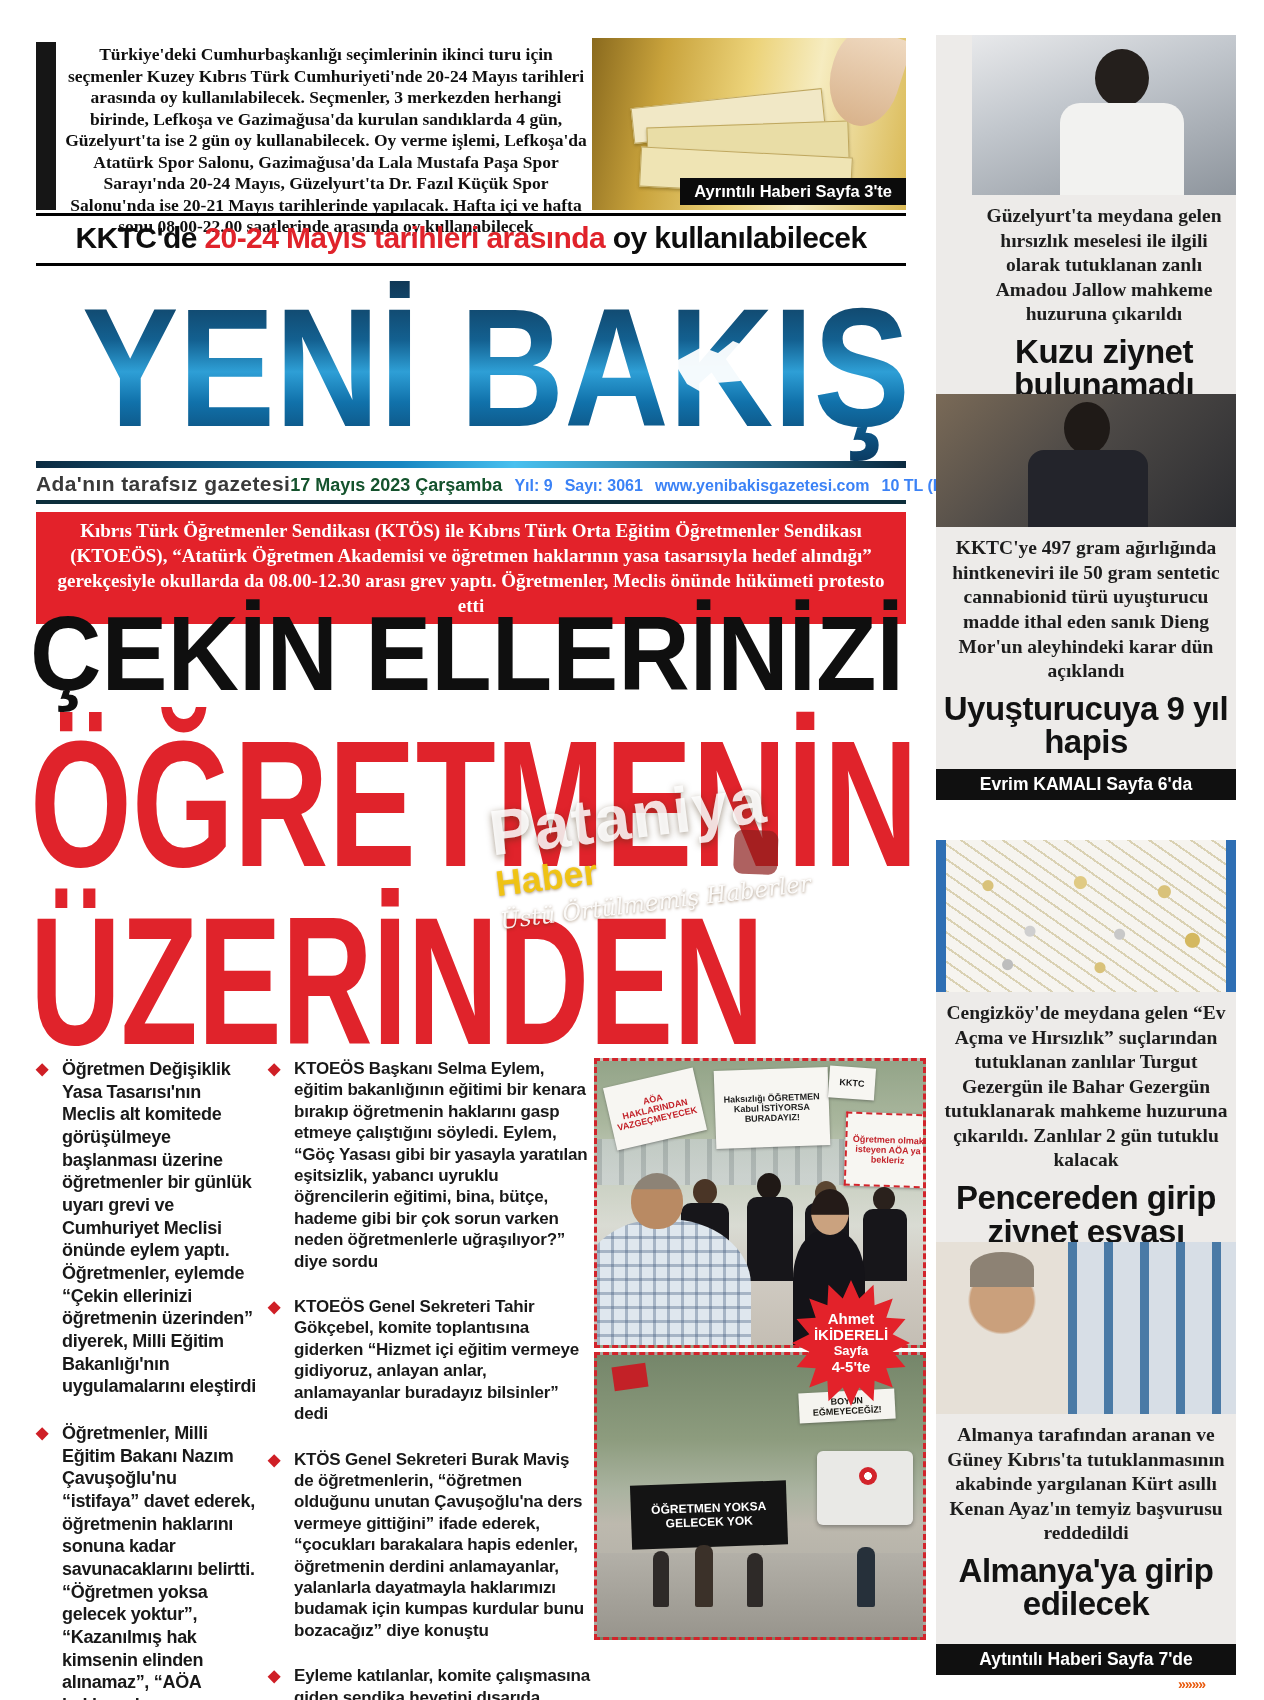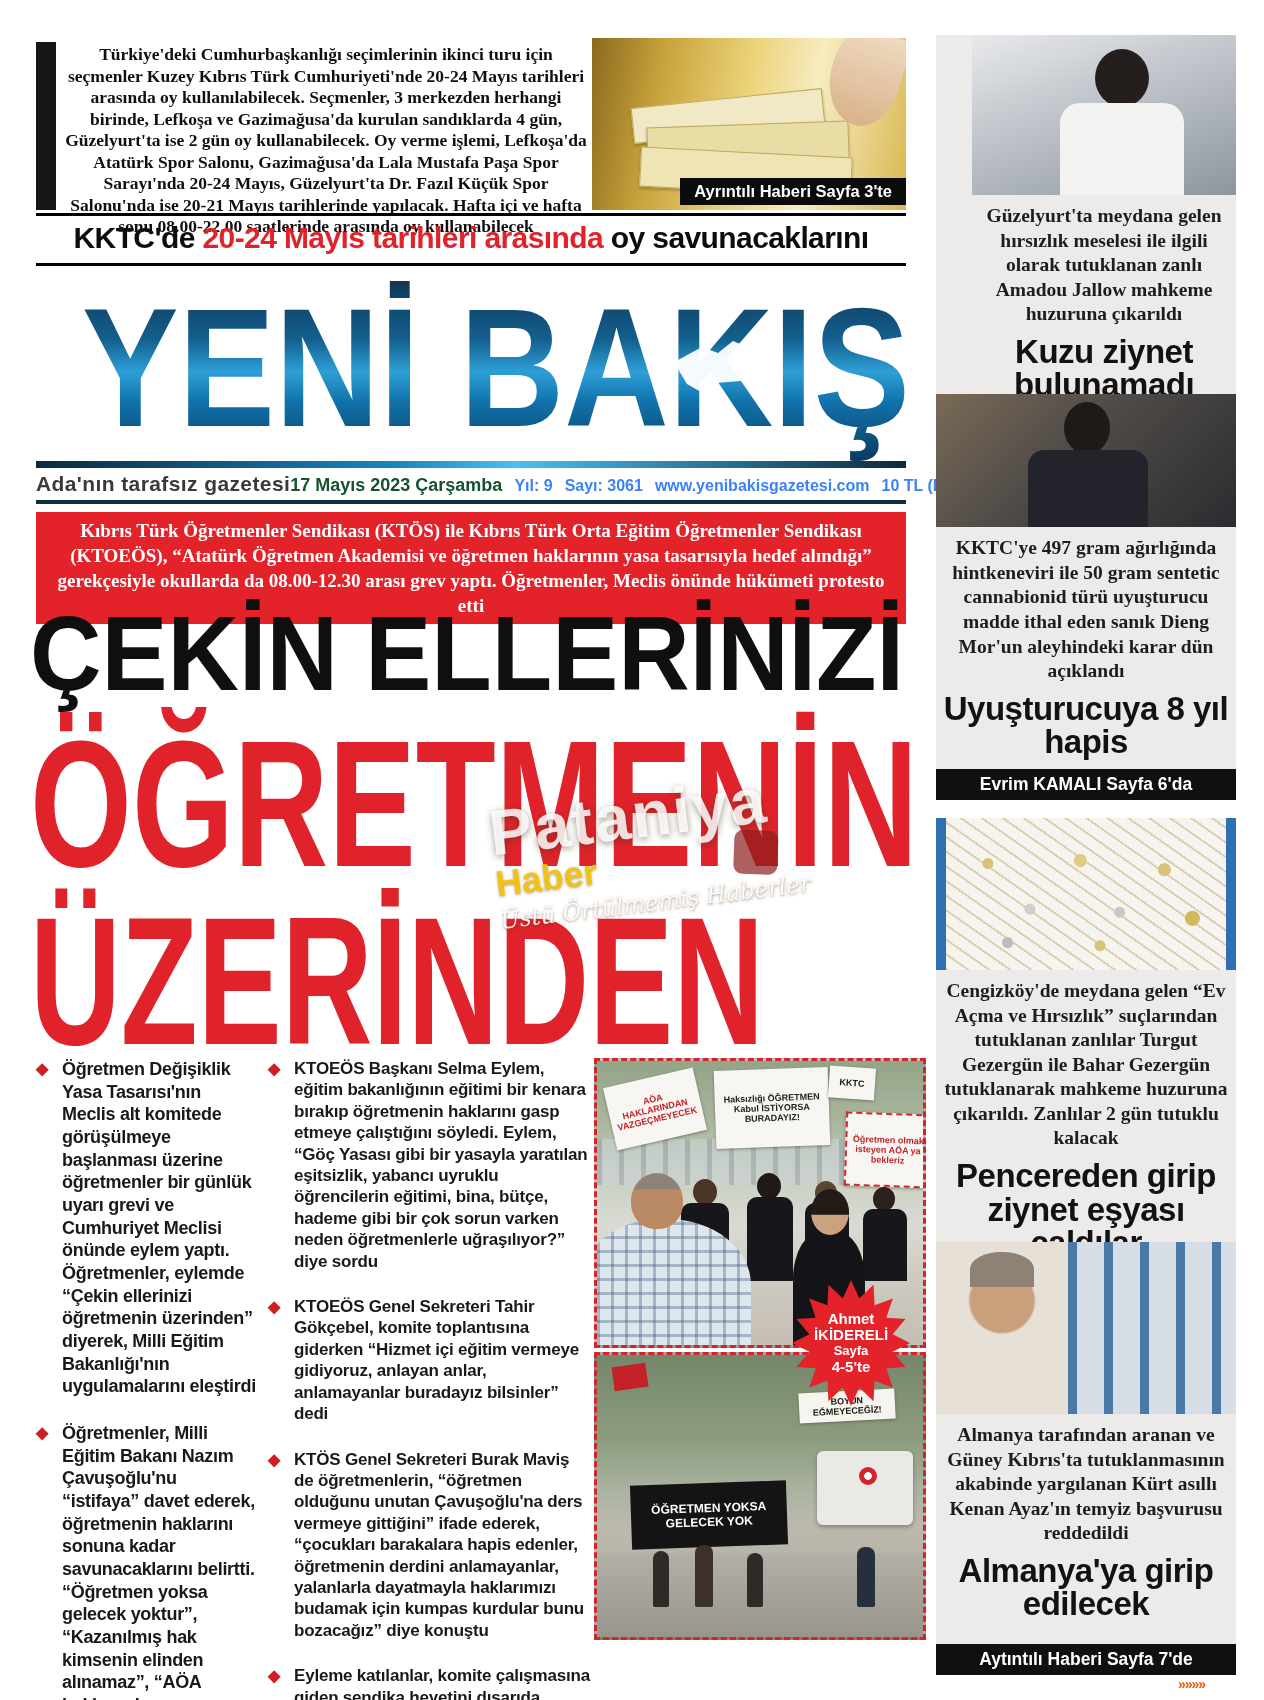--- a/index.html
+++ b/index.html
@@ -132,21 +132,21 @@
   .story{position:absolute;left:936px;width:300px;background:#edebe9;display:flex;flex-direction:column;
     box-sizing:border-box;}
   .sphoto{width:100%;flex:none;}
   .intro{font-family:"Liberation Serif",serif;font-weight:bold;font-size:19.5px;line-height:1.26;
     text-align:center;color:#1d1d1d;margin:9px 8px 4px;}
   .shead{font-size:33px;line-height:1.02;text-align:center;color:#121212;margin:4px 4px 10px;
     letter-spacing:-0.5px;font-weight:bold;}
   .byline{margin-top:auto;background:#101010;color:#fff;font-weight:bold;font-size:17.5px;
     text-align:center;padding:5px 4px;}
   #story1{top:35px;height:380px;padding-left:36px;} #story2{top:427px;height:373px;justify-content:flex-end;}
-  #story3{top:818px;height:428px;} #story4{top:1242px;height:433px;}
+  #story3{top:840px;height:428px;} #story4{top:1242px;height:433px;}
   .ph1{height:160px;position:relative;background:linear-gradient(160deg,#e8e9eb 0%,#c2c7cd 40%,#8e959d 100%);}
   .ph1 .phead{position:absolute;left:123px;top:14px;width:54px;height:58px;border-radius:50%;background:#241f1c;}
   .ph1 .ptorso{position:absolute;left:88px;top:68px;width:124px;height:92px;border-radius:20px 20px 0 0;background:#f2f2f0;}
   .ph2{height:133px;position:relative;background:linear-gradient(135deg,#7a6a57 0%,#4e4a47 45%,#2b2c30 100%);}
   .ph2 .phead{position:absolute;left:128px;top:8px;width:46px;height:52px;border-radius:50%;background:#1f1a17;}
   .ph2 .ptorso{position:absolute;left:92px;top:56px;width:120px;height:77px;border-radius:16px 16px 0 0;background:#23242b;}
   .ph3{height:152px;position:relative;background:#f6f4ef;border-left:10px solid #2f6fb4;border-right:10px solid #2f6fb4;
     box-sizing:border-box;}
   .ph3 .jewels{position:absolute;inset:0;background-image:
       radial-gradient(circle at 15% 30%,#d9c27a 5px,transparent 6px),
@@ -173,21 +173,21 @@
   <div class="abs" id="lead-accent"></div>
   <div class="abs" id="lead-text">Türkiye'deki Cumhurbaşkanlığı seçimlerinin ikinci turu için seçmenler Kuzey Kıbrıs Türk Cumhuriyeti'nde 20-24 Mayıs tarihleri arasında oy kullanılabilecek. Seçmenler, 3 merkezden herhangi birinde, Lefkoşa ve Gazimağusa'da kurulan sandıklarda 4 gün, Güzelyurt'ta ise 2 gün oy kullanabilecek. Oy verme işlemi, Lefkoşa'da Atatürk Spor Salonu, Gazimağusa'da Lala Mustafa Paşa Spor Sarayı'nda 20-24 Mayıs, Güzelyurt'ta Dr. Fazıl Küçük Spor Salonu'nda ise 20-21 Mayıs tarihlerinde yapılacak. Hafta içi ve hafta sonu 08.00-22.00 saatlerinde arasında oy kullanabilecek</div>
   <div class="abs" id="ballot-photo">
     <div class="env env1"></div>
     <div class="env env2"></div>
     <div class="env env3"></div>
     <div class="abs hand"></div>
     <div id="ballot-caption">Ayrıntılı Haberi Sayfa 3'te</div>
   </div>
 
-  <div class="abs" id="headline-bar"><span class="hl-black">KKTC'de </span><span class="hl-red">20-24 Mayıs tarihleri arasında</span><span class="hl-black"> oy savunacaklarını</span></div>
+  <div class="abs" id="headline-bar"><span class="hl-black">KKTC'de </span><span class="hl-red">20-24 Mayıs tarihleri arasında</span><span class="hl-black"> oy kullanılabilecek</span></div>
 
   <svg class="abs" id="masthead" width="830" height="200" viewBox="0 0 830 200">
     <defs>
       <linearGradient id="mg" x1="0" y1="0" x2="0" y2="1">
         <stop offset="0" stop-color="#10334f"></stop>
         <stop offset="0.35" stop-color="#136090"></stop>
         <stop offset="0.52" stop-color="#2e9fd6"></stop>
         <stop offset="0.68" stop-color="#1172ab"></stop>
         <stop offset="1" stop-color="#0a3a61"></stop>
       </linearGradient>
@@ -302,21 +302,21 @@
     <h2 class="shead">Kuzu ziynet bulunamadı</h2>
     <div class="byline">Evrim KAMALI Sayfa 7'de</div>
   </div>
 
   <div class="story" id="story2">
     <div class="sphoto ph2">
       <div class="phead"></div>
       <div class="ptorso"></div>
     </div>
     <p class="intro">KKTC'ye 497 gram ağırlığında hintkeneviri ile 50 gram sentetic cannabionid türü uyuşturucu madde ithal eden sanık Dieng Mor'un aleyhindeki karar dün açıklandı</p>
-    <h2 class="shead">Uyuşturucuya 8 yıl hapis</h2>
+    <h2 class="shead">Uyuşturucuya 9 yıl hapis</h2>
     <div class="byline">Evrim KAMALI Sayfa 6'da</div>
   </div>
 
   <div class="story" id="story3">
     <div class="sphoto ph3">
       <div class="jewels"></div>
     </div>
     <p class="intro">Cengizköy'de meydana gelen “Ev Açma ve Hırsızlık” suçlarından tutuklanan zanlılar Turgut Gezergün ile Bahar Gezergün tutuklanarak mahkeme huzuruna çıkarıldı. Zanlılar 2 gün tutuklu kalacak</p>
     <h2 class="shead">Pencereden girip ziynet eşyası çaldılar</h2>
     <div class="byline">Evrim KAMALI Sayfa 8'de</div>

